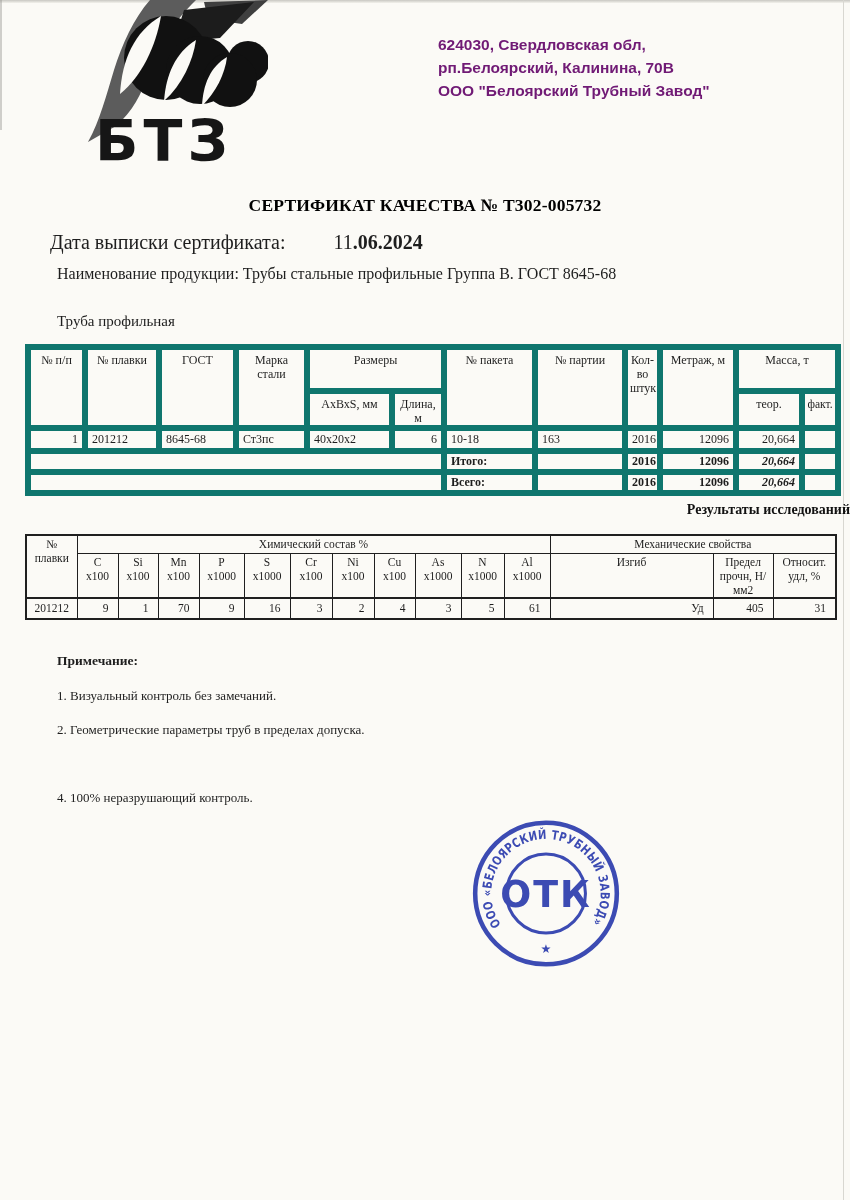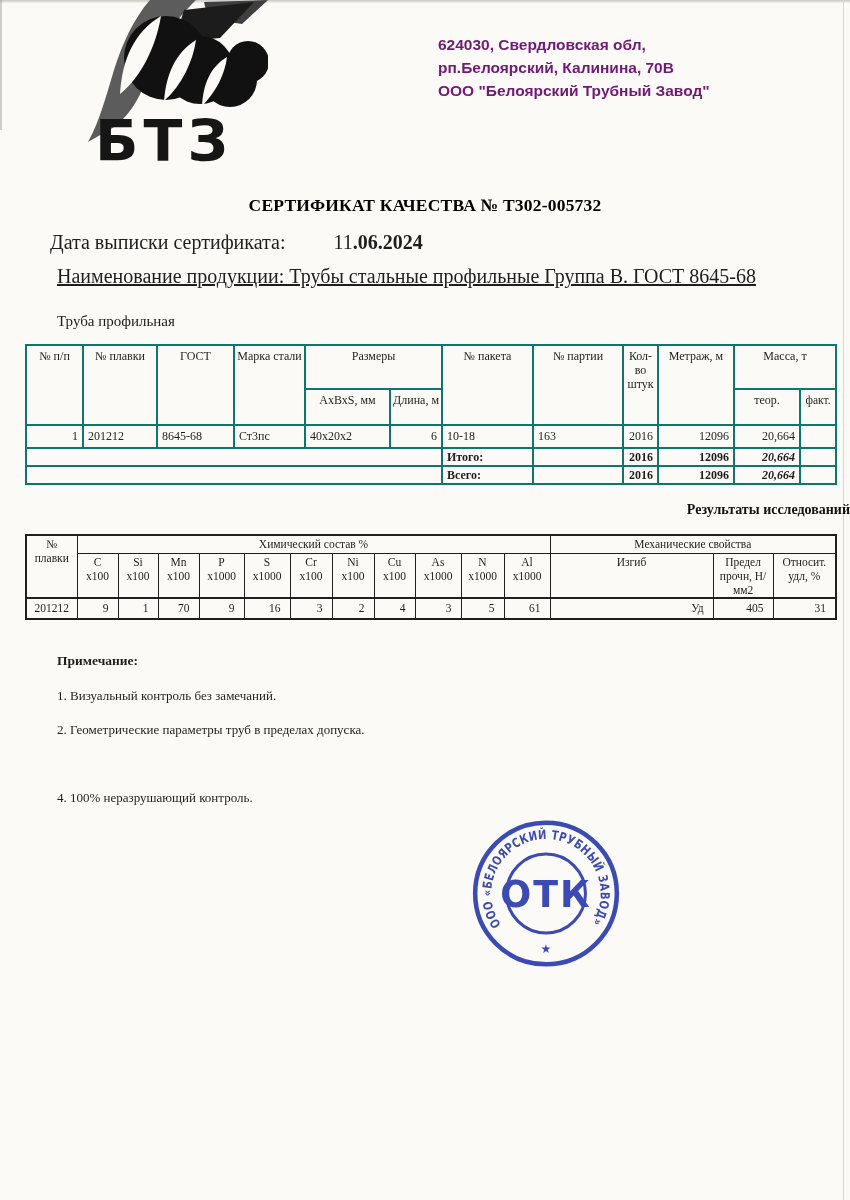--- a/index.html
+++ b/index.html
@@ -9,26 +9,26 @@
   .scan-top{position:absolute;top:0;left:0;width:850px;height:3px;background:linear-gradient(#c8c7c2,#f3f2ec);}
   .scan-right{position:absolute;top:0;left:843px;width:1px;height:1200px;background:#d8d7d1;}
   .scan-left{position:absolute;top:0;left:0;width:2px;height:130px;background:#9a9a95;opacity:.45;}
 
   .logo{position:absolute;left:58px;top:0;width:210px;height:170px;}
   .addr{position:absolute;left:438px;top:33px;width:400px;font-family:"Liberation Sans",sans-serif;font-weight:bold;font-size:15.5px;line-height:23px;color:#701a75;}
   .title{position:absolute;left:0;top:195px;width:850px;text-align:center;font-weight:bold;font-size:17.5px;letter-spacing:.2px;color:#000000;}
   .line-date{position:absolute;left:50px;top:231px;font-size:20px;}
   .line-date .val{margin-left:48px;}
   .line-date .val .rest{font-weight:bold;}
-  .line-product{position:absolute;left:57px;top:265px;font-size:20px;text-decoration:underline;}
+  .line-product{position:absolute;left:57px;top:265px;font-size:16px;}
   .line-pipetype{position:absolute;left:57px;top:313px;font-size:15px;}
 
   table{border-collapse:collapse;table-layout:fixed;}
   .t1{position:absolute;left:25px;top:344px;width:810px;font-size:12px;border:2px solid #1f1f1f;}
-  .t1 th,.t1 td{border:2px solid #0f766e;overflow:hidden;white-space:normal;}
+  .t1 th,.t1 td{border:6px solid #0f766e;overflow:hidden;white-space:normal;}
   .t1 th{font-weight:normal;text-align:center;vertical-align:top;padding:3px 2px 0 2px;line-height:14px;}
   .t1 tr.h1{height:44px;} .t1 tr.h2{height:36px;}
   .t1 tr.data{height:23px;} .t1 tr.data td{border-top:2px solid #1f1f1f;}
   .t1 tr.total{height:18px;} .t1 tr.total td{border-top:2px solid #1f1f1f;font-weight:bold;}
   .t1 td{vertical-align:middle;padding:0 4px;}
   .t1 .al{text-align:left;} .t1 .ar{text-align:right;}
   .t1 .mass-b{font-style:italic;}
   .t1 .small{font-size:11.5px;}
 
   .res-title{position:absolute;left:0;top:502px;width:850px;text-align:right;font-weight:bold;font-size:14px;color:#111;}

